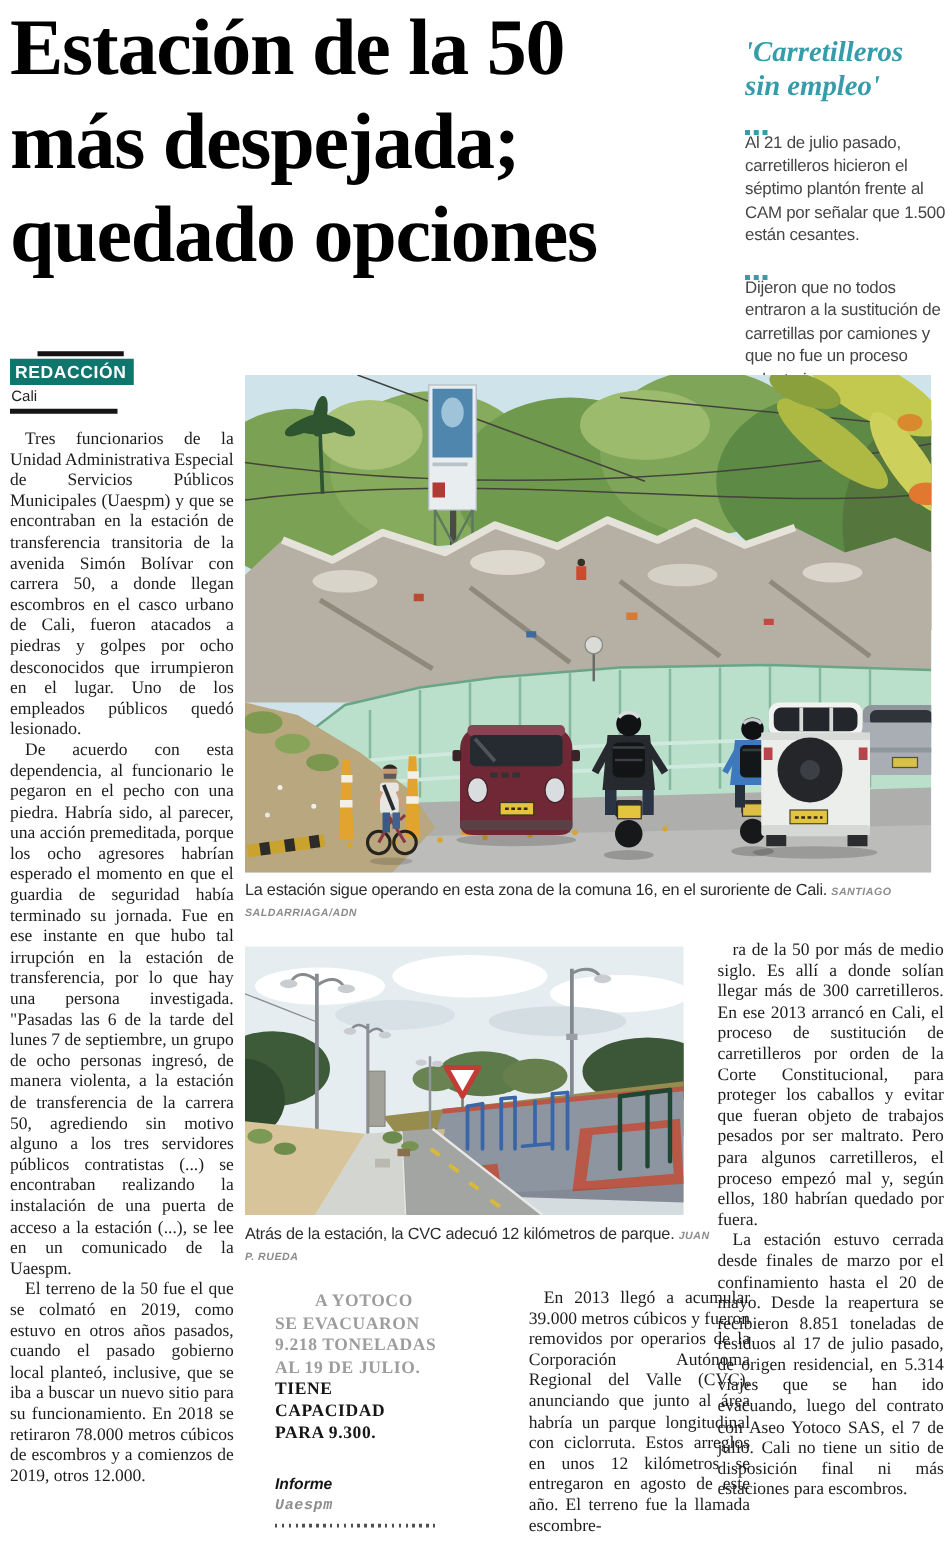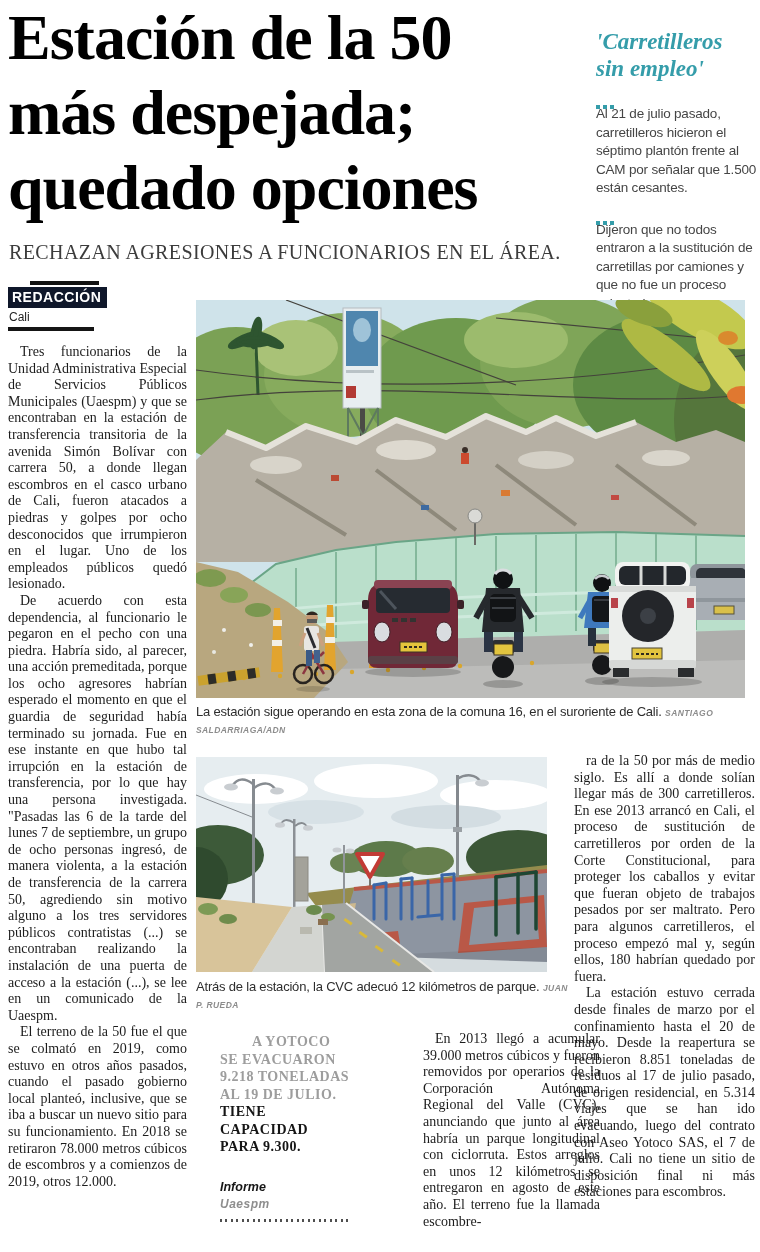--- a/index.html
+++ b/index.html
@@ -18,21 +18,21 @@
   .sidebar{position:absolute;left:596px;top:28px;width:166px;}
   .sidebar-title{font-family:"Liberation Serif","DejaVu Serif",serif;font-weight:bold;font-style:italic;
     font-size:23px;line-height:27px;color:#359daa;letter-spacing:0;}
   .bullet-dots{margin:13px 0 5px;height:5px;}
   .bullet-dots i{display:inline-block;width:4px;height:4px;background:#359daa;margin-right:3px;}
   .sidebar-text{font-size:13.5px;line-height:18.5px;color:#454545;letter-spacing:-0.2px;}
 
   
   .byline-toprule{position:absolute;left:30px;top:281px;width:69px;height:4px;background:#121212;}
   .byline{position:absolute;left:8px;top:287px;width:86px;}
-  .byline-label{display:inline-block;background:#0f172a;color:#ffffff;font-weight:bold;
+  .byline-label{display:inline-block;background:#0f766e;color:#ffffff;font-weight:bold;
     font-size:14px;letter-spacing:0.5px;padding:2px 6px 3px 4px;}
   .byline-city{font-size:12px;color:#1e1e1e;padding:2px 0 3px 1px;border-bottom:4px solid #151515;}
 
   
   .body-col{position:absolute;font-family:"Liberation Serif","DejaVu Serif",serif;
     font-size:14px;line-height:16.6px;color:#1c1c1c;text-align:justify;}
   .body-col p{margin:0;text-indent:12px;}
   .col-left{left:8px;top:344px;width:179px;}
   .col-mid{left:385px;top:1031px;width:177px;margin-left:38px;}
   .col-right{left:574px;top:753px;width:181px;}
@@ -47,35 +47,34 @@
   .credit{font-size:8.5px;font-style:italic;font-weight:bold;color:#8c8c8c;letter-spacing:0.4px;}
 
   
   .pullquote{position:absolute;left:220px;top:1033px;width:130px;
     font-family:"Liberation Serif","DejaVu Serif",serif;font-weight:bold;
     font-size:14px;line-height:17.5px;letter-spacing:0.5px;}
   .pq-gray{color:#9d9d9d;margin-left:32px;}
   .pq-black{color:#151515;}
   .pq-source-label{font-family:"Liberation Sans",sans-serif;font-size:12.5px;font-weight:bold;
     font-style:italic;color:#161616;margin-top:23px;letter-spacing:0;}
-  .pq-source{font-family:Liberation Sans, sans-serif;font-size:12px;font-style:italic;color:#8e8e8e;}
+  .pq-source{font-family:Liberation Mono, monospace;font-size:12px;font-style:italic;color:#8e8e8e;}
   .pq-dots{margin-top:5px;height:3px;width:128px;
     background-image:repeating-linear-gradient(90deg,#4f4f4f 0,#4f4f4f 2px,transparent 2px,transparent 5.5px);}
 </style>
 </head>
 <body>
 
 <div class="page">
 
   <div class="headline">
     <div>Estación de la 50</div>
     <div>más despejada;</div>
     <div>quedado opciones</div>
   </div>
-  <div class="subheadline">RECHAZAN AGRESIONES A FUNCIONARIOS EN EL ÁREA.</div>
 
   <div class="sidebar">
     <div class="sidebar-title">
       <div>'Carretilleros</div>
       <div>sin empleo'</div>
     </div>
     <div class="bullet-dots"><i></i><i></i><i></i></div>
     <div class="sidebar-text">Al 21 de julio pasado, carretilleros hicieron el séptimo plantón frente al CAM por señalar que 1.500 están cesantes.</div>
     <div class="bullet-dots"><i></i><i></i><i></i></div>
     <div class="sidebar-text">Dijeron que no todos entraron a la sustitución de carretillas por camiones y que no fue un proceso voluntario.</div>

